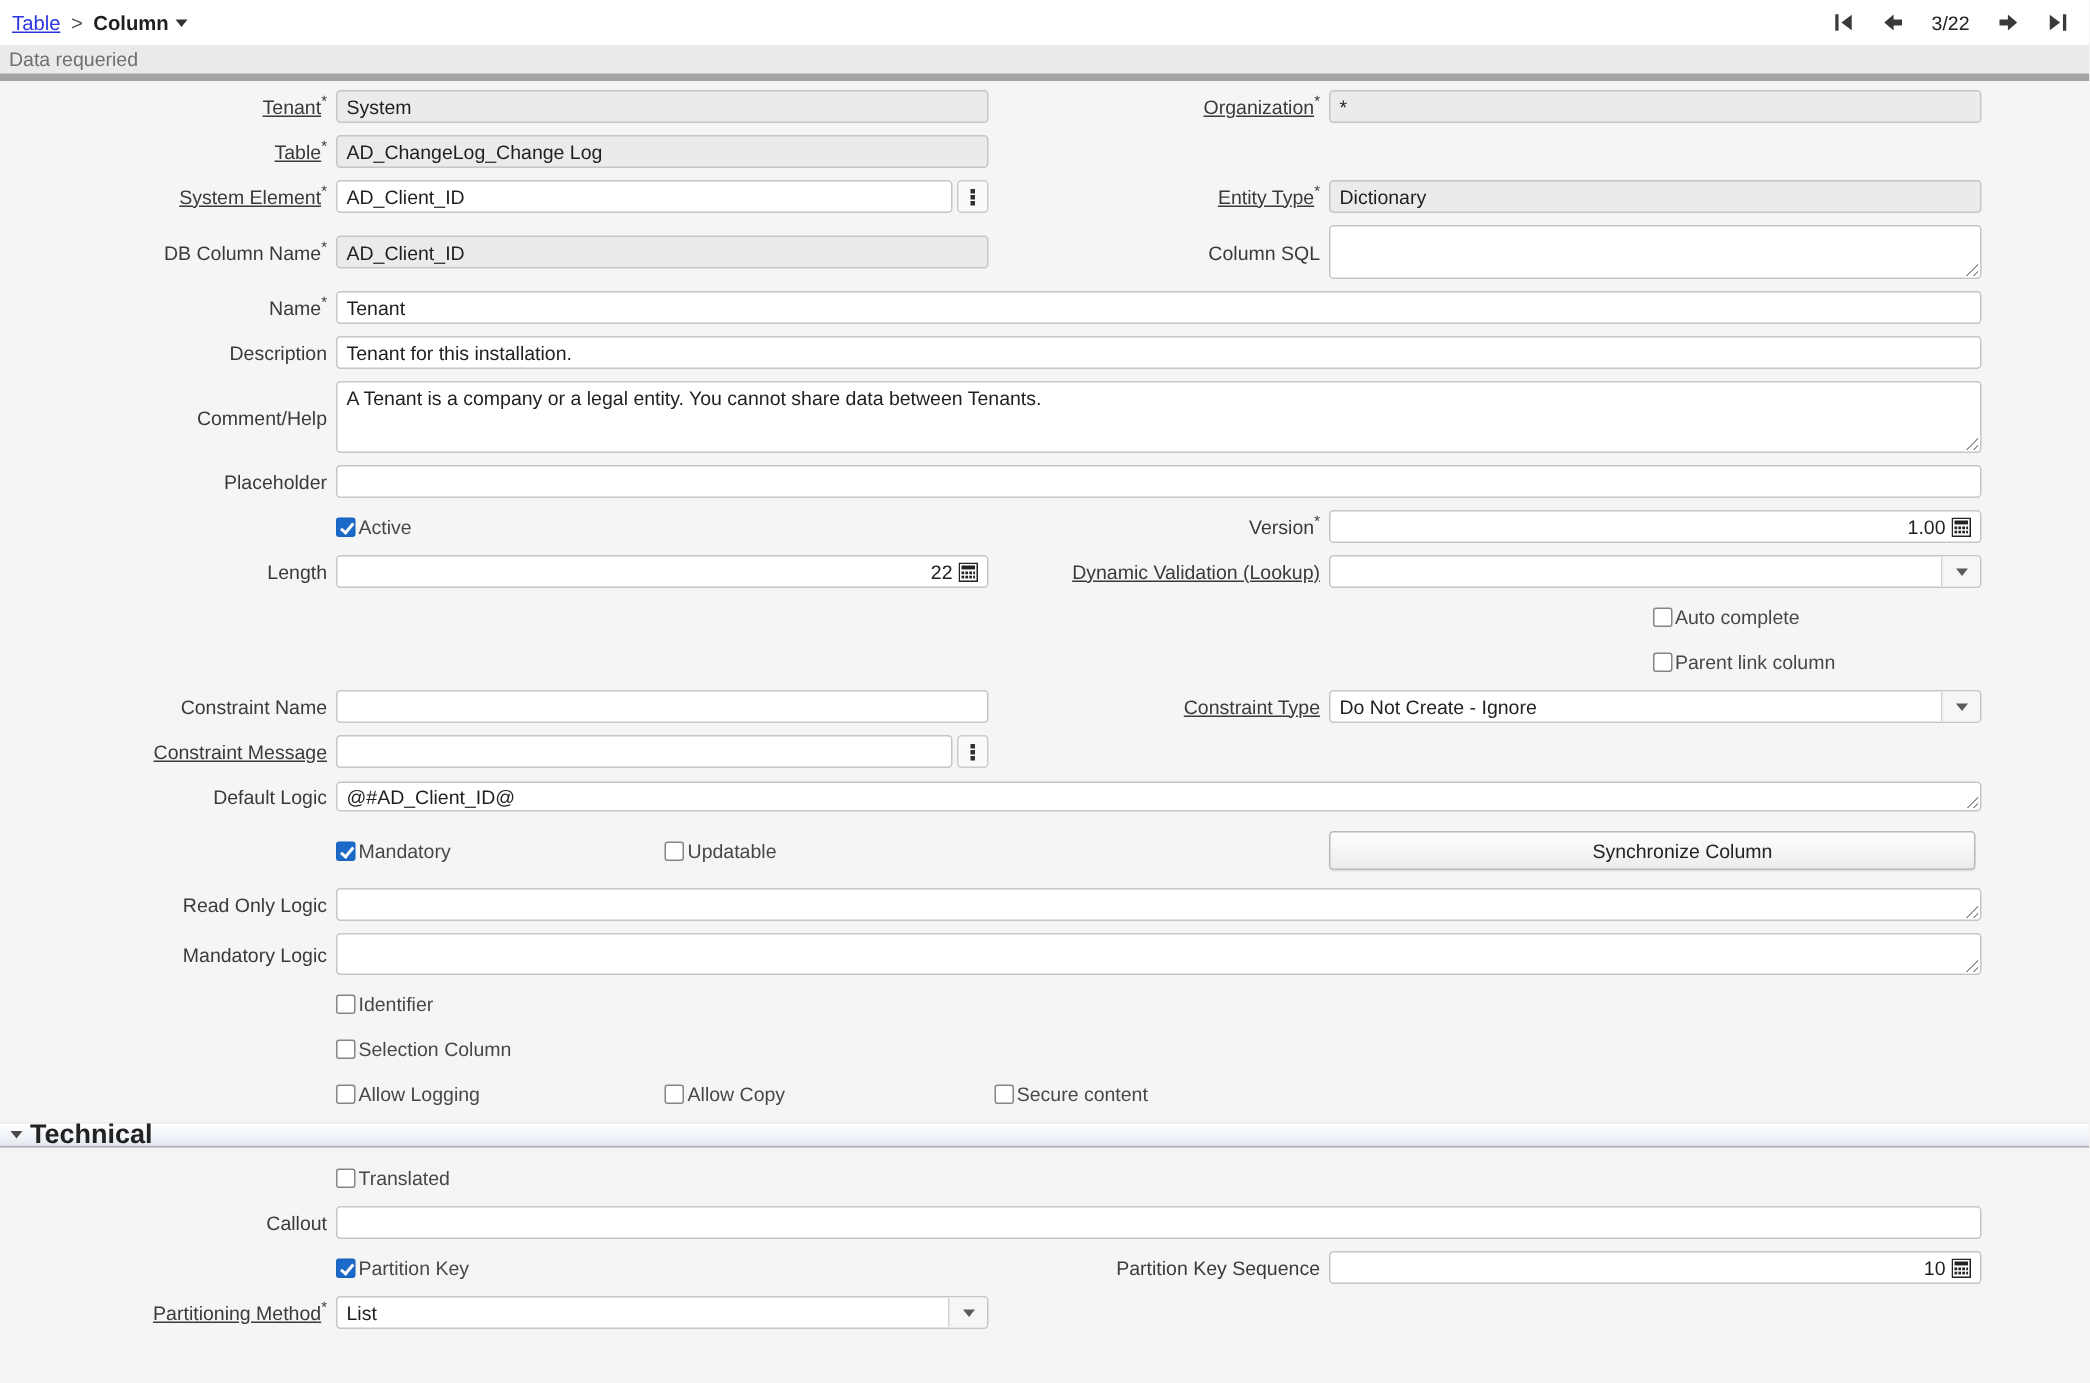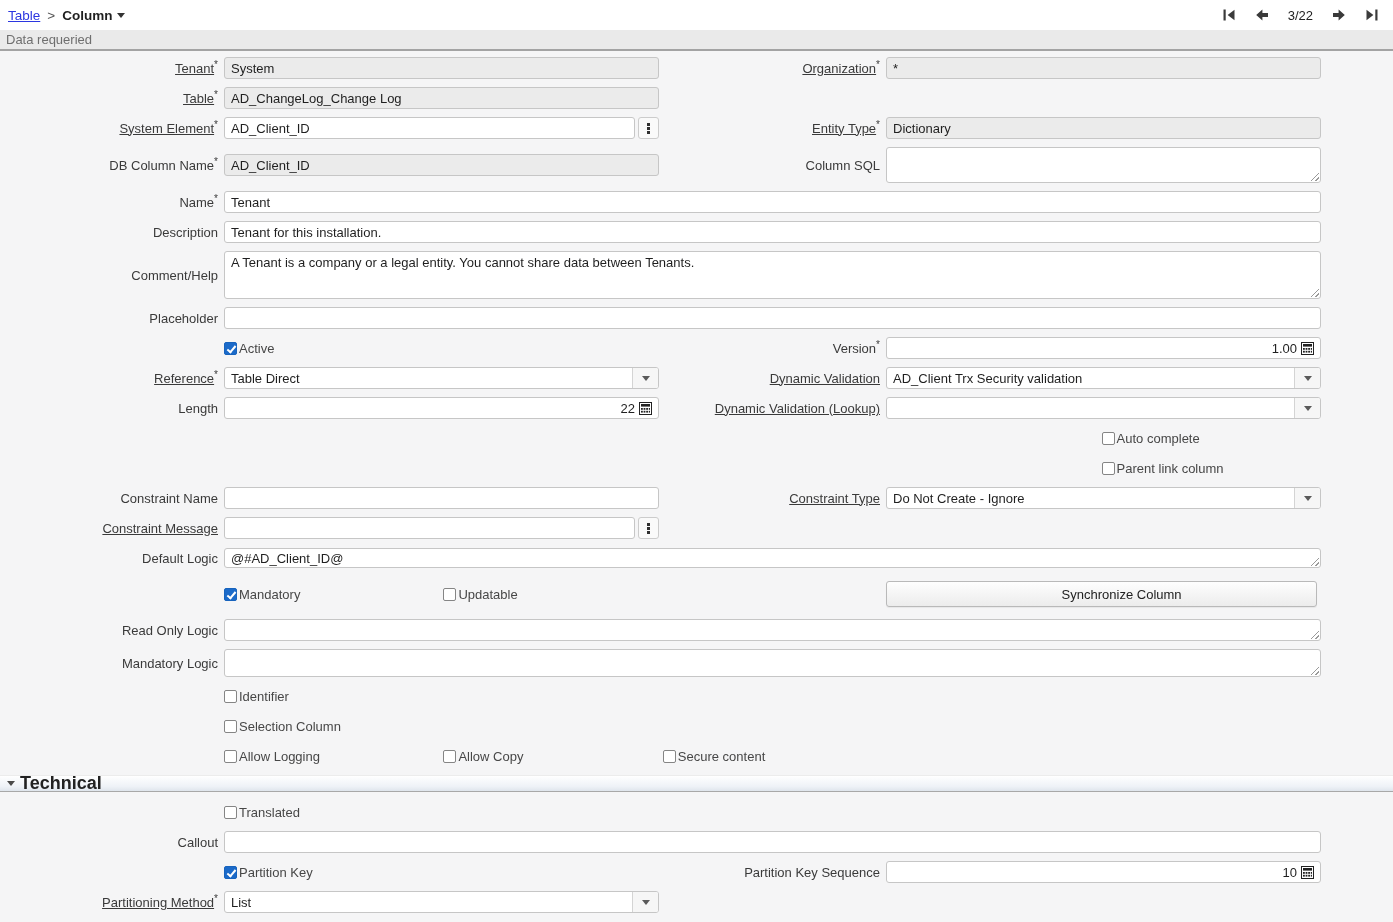--- a/index.html
+++ b/index.html
@@ -14,21 +14,21 @@
   .bc-sep{color:#555;}
   .bc-cur{display:flex;align-items:center;gap:5px;font-weight:bold;color:#1f1f1f;cursor:pointer;}
   .caret{width:0;height:0;border-left:4px solid transparent;border-right:4px solid transparent;
          border-top:5px solid #333;display:inline-block;}
   .recnav{display:flex;align-items:center;gap:15px;}
   .navbtn{display:inline-flex;align-items:center;justify-content:center;width:18px;height:18px;cursor:pointer;}
   .navbtn svg{display:block;}
   .recpos{font-size:13px;color:#222;margin:0 2px;}
 
   
-  .statusbar{height:19px;background:#eaeaea;border-bottom:2px solid #a3a3a3;display:flex;align-items:center;
+  .statusbar{height:19px;background:#eaeaea;border-bottom:5px solid #a3a3a3;display:flex;align-items:center;
              padding-left:6px;font-size:13px;color:#6f6f6f;}
 
   
   .form{padding-top:6px;}
   .row{display:grid;grid-template-columns:224px 435px 227px 435px;align-items:center;
        margin-bottom:8px;min-height:22px;}
   .gc1{grid-column:1;} .gc2{grid-column:2;} .gc3{grid-column:3;} .gc4{grid-column:4;} .gcf{grid-column:2/5;}
   .lbl{text-align:right;padding-right:6px;font-size:13px;color:#3a3a3a;line-height:15px;}
   .lk{text-decoration:underline;cursor:pointer;}
   sup.req{font-size:10px;line-height:0;}
@@ -203,36 +203,20 @@
                 <rect x="2" y="8.8" width="1.8" height="1.8"></rect>
                 <rect x="4.6" y="8.8" width="1.8" height="1.8"></rect>
                 <rect x="7.2" y="8.8" width="1.8" height="1.8"></rect>
                 <rect x="9.8" y="8.8" width="1.2" height="1.8"></rect>
               </g>
             </svg>
           </span>
       </div>
     </div>
 
-    <div class="row">
-      <div class="lbl gc1"><span class="lk">Reference</span><sup class="req">*</sup></div>
-      <div class="combo gc2">
-        <div class="combo-text">Table Direct</div>
-        <div class="combo-btn">
-            <span class="caret"></span>
-          </div>
-      </div>
-      <div class="lbl gc3"><span class="lk">Dynamic Validation</span></div>
-      <div class="combo gc4">
-        <div class="combo-text">AD_Client Trx Security validation</div>
-        <div class="combo-btn">
-            <span class="caret"></span>
-          </div>
-      </div>
-    </div>
 
     <div class="row">
       <div class="lbl gc1">Length</div>
       <div class="inp num gc2">
         <span>22</span>
         <span class="calc">
             <svg width="13" height="13" viewBox="0 0 13 13">
               <rect x="0.5" y="0.5" width="12" height="12" fill="#fff" stroke="#222"></rect>
               <rect x="2" y="2" width="9" height="2.6" fill="#222"></rect>
               <g fill="#222">

